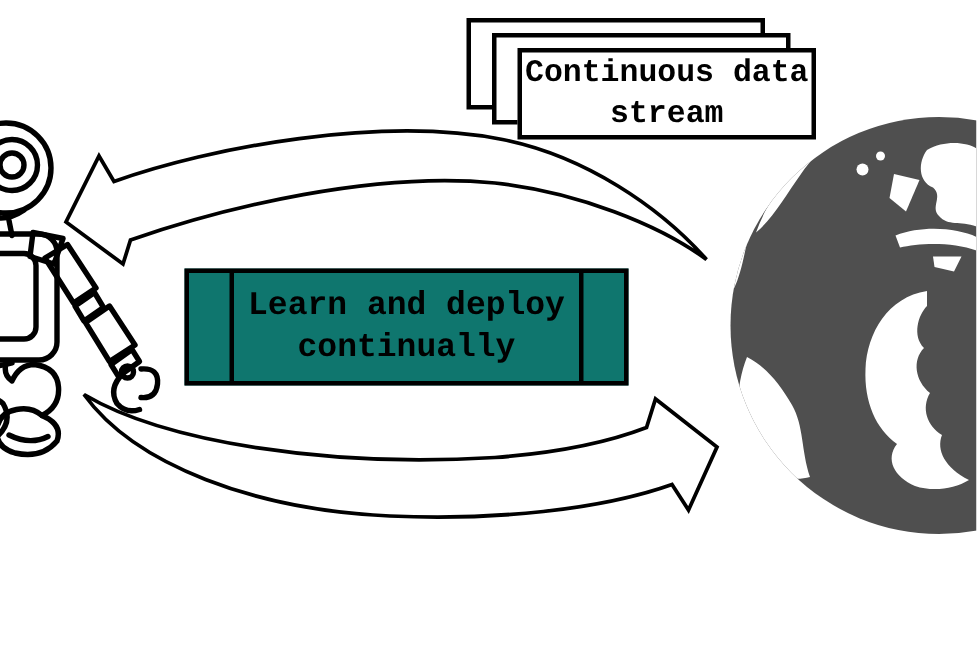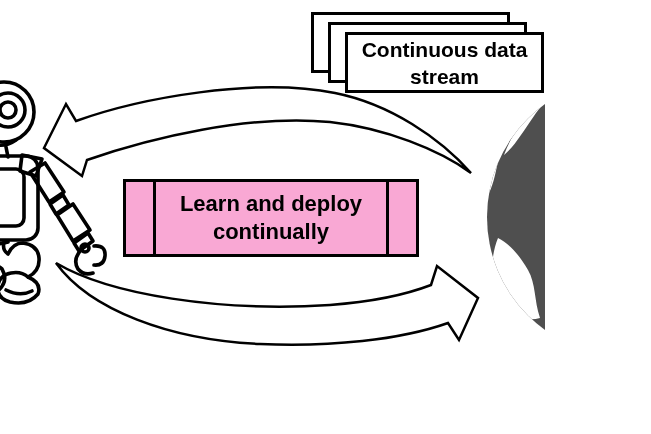--- a/index.html
+++ b/index.html
@@ -1,21 +1,21 @@
 <!DOCTYPE html>
 <html><head>
 <meta charset="utf-8">
 <style>
   html,body{margin:0;padding:0;background:#fff;}
   #canvas{
     position:relative;
-    width:545px;height:434px;
+    width:651px;height:434px;
     overflow:hidden;
     background:#ffffff;
-    font-family:Liberation Sans, sans-serif;
+    font-family:Liberation Mono, monospace;
   }
   #scene{position:absolute;left:0;top:0;z-index:1;}
 
   
   .card-stack{position:absolute;left:311px;top:12px;width:234px;height:82px;z-index:2;}
   .card{
     position:absolute;width:193px;height:55px;
     background:#fff;border:3px solid #000;
   }
   .card.back{left:0;top:0;}
@@ -23,21 +23,21 @@
   .card.front{
     left:34px;top:20px;
     display:flex;align-items:center;justify-content:center;
     text-align:center;
     font-weight:bold;font-size:21px;line-height:27px;color:#000;
   }
 
   
   .process-box{
     position:absolute;left:123px;top:179px;width:290px;height:72px;
-    background:#f9a8d4;border:3px solid #000;z-index:2;
+    background:#0f766e;border:3px solid #000;z-index:2;
     display:flex;align-items:center;justify-content:center;
   }
   .process-box .vline{
     position:absolute;top:0;bottom:0;width:3px;background:#000;
   }
   .process-box .vline.left{left:27px;}
   .process-box .vline.right{right:27px;}
   .process-label{
     text-align:center;font-weight:bold;font-size:22px;line-height:28px;color:#000;
     padding:0 34px;

